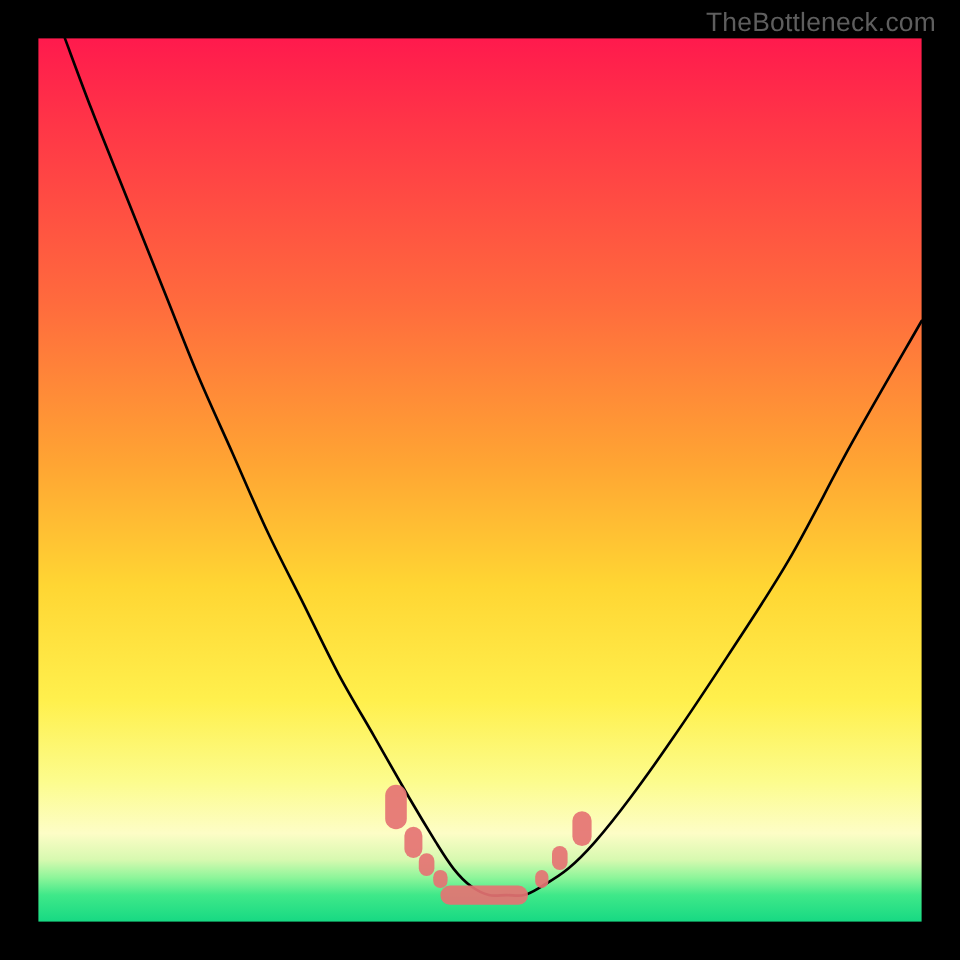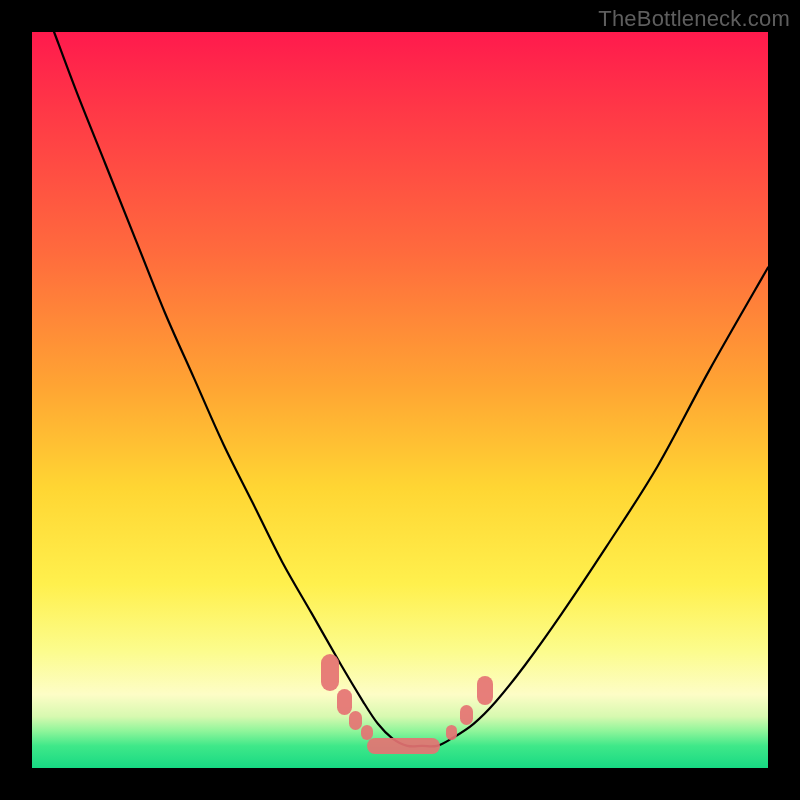--- a/index.html
+++ b/index.html
@@ -36,21 +36,21 @@
       #fdfdc6 90%,
       #d7f9b0 93%,
       #8ef59a 95%,
       #3fe889 97%,
       #17d983 100%
     );
   }
   .watermark {
     position: absolute;
     top: 6px;
-    right: 10px;
+    right: 20px;
     color: #5e5e5e;
     font-size: 22px;
     letter-spacing: 0.2px;
     user-select: none;
   }
   svg.curve {
     position: absolute;
     left: 0;
     top: 0;
     width: 736px;

